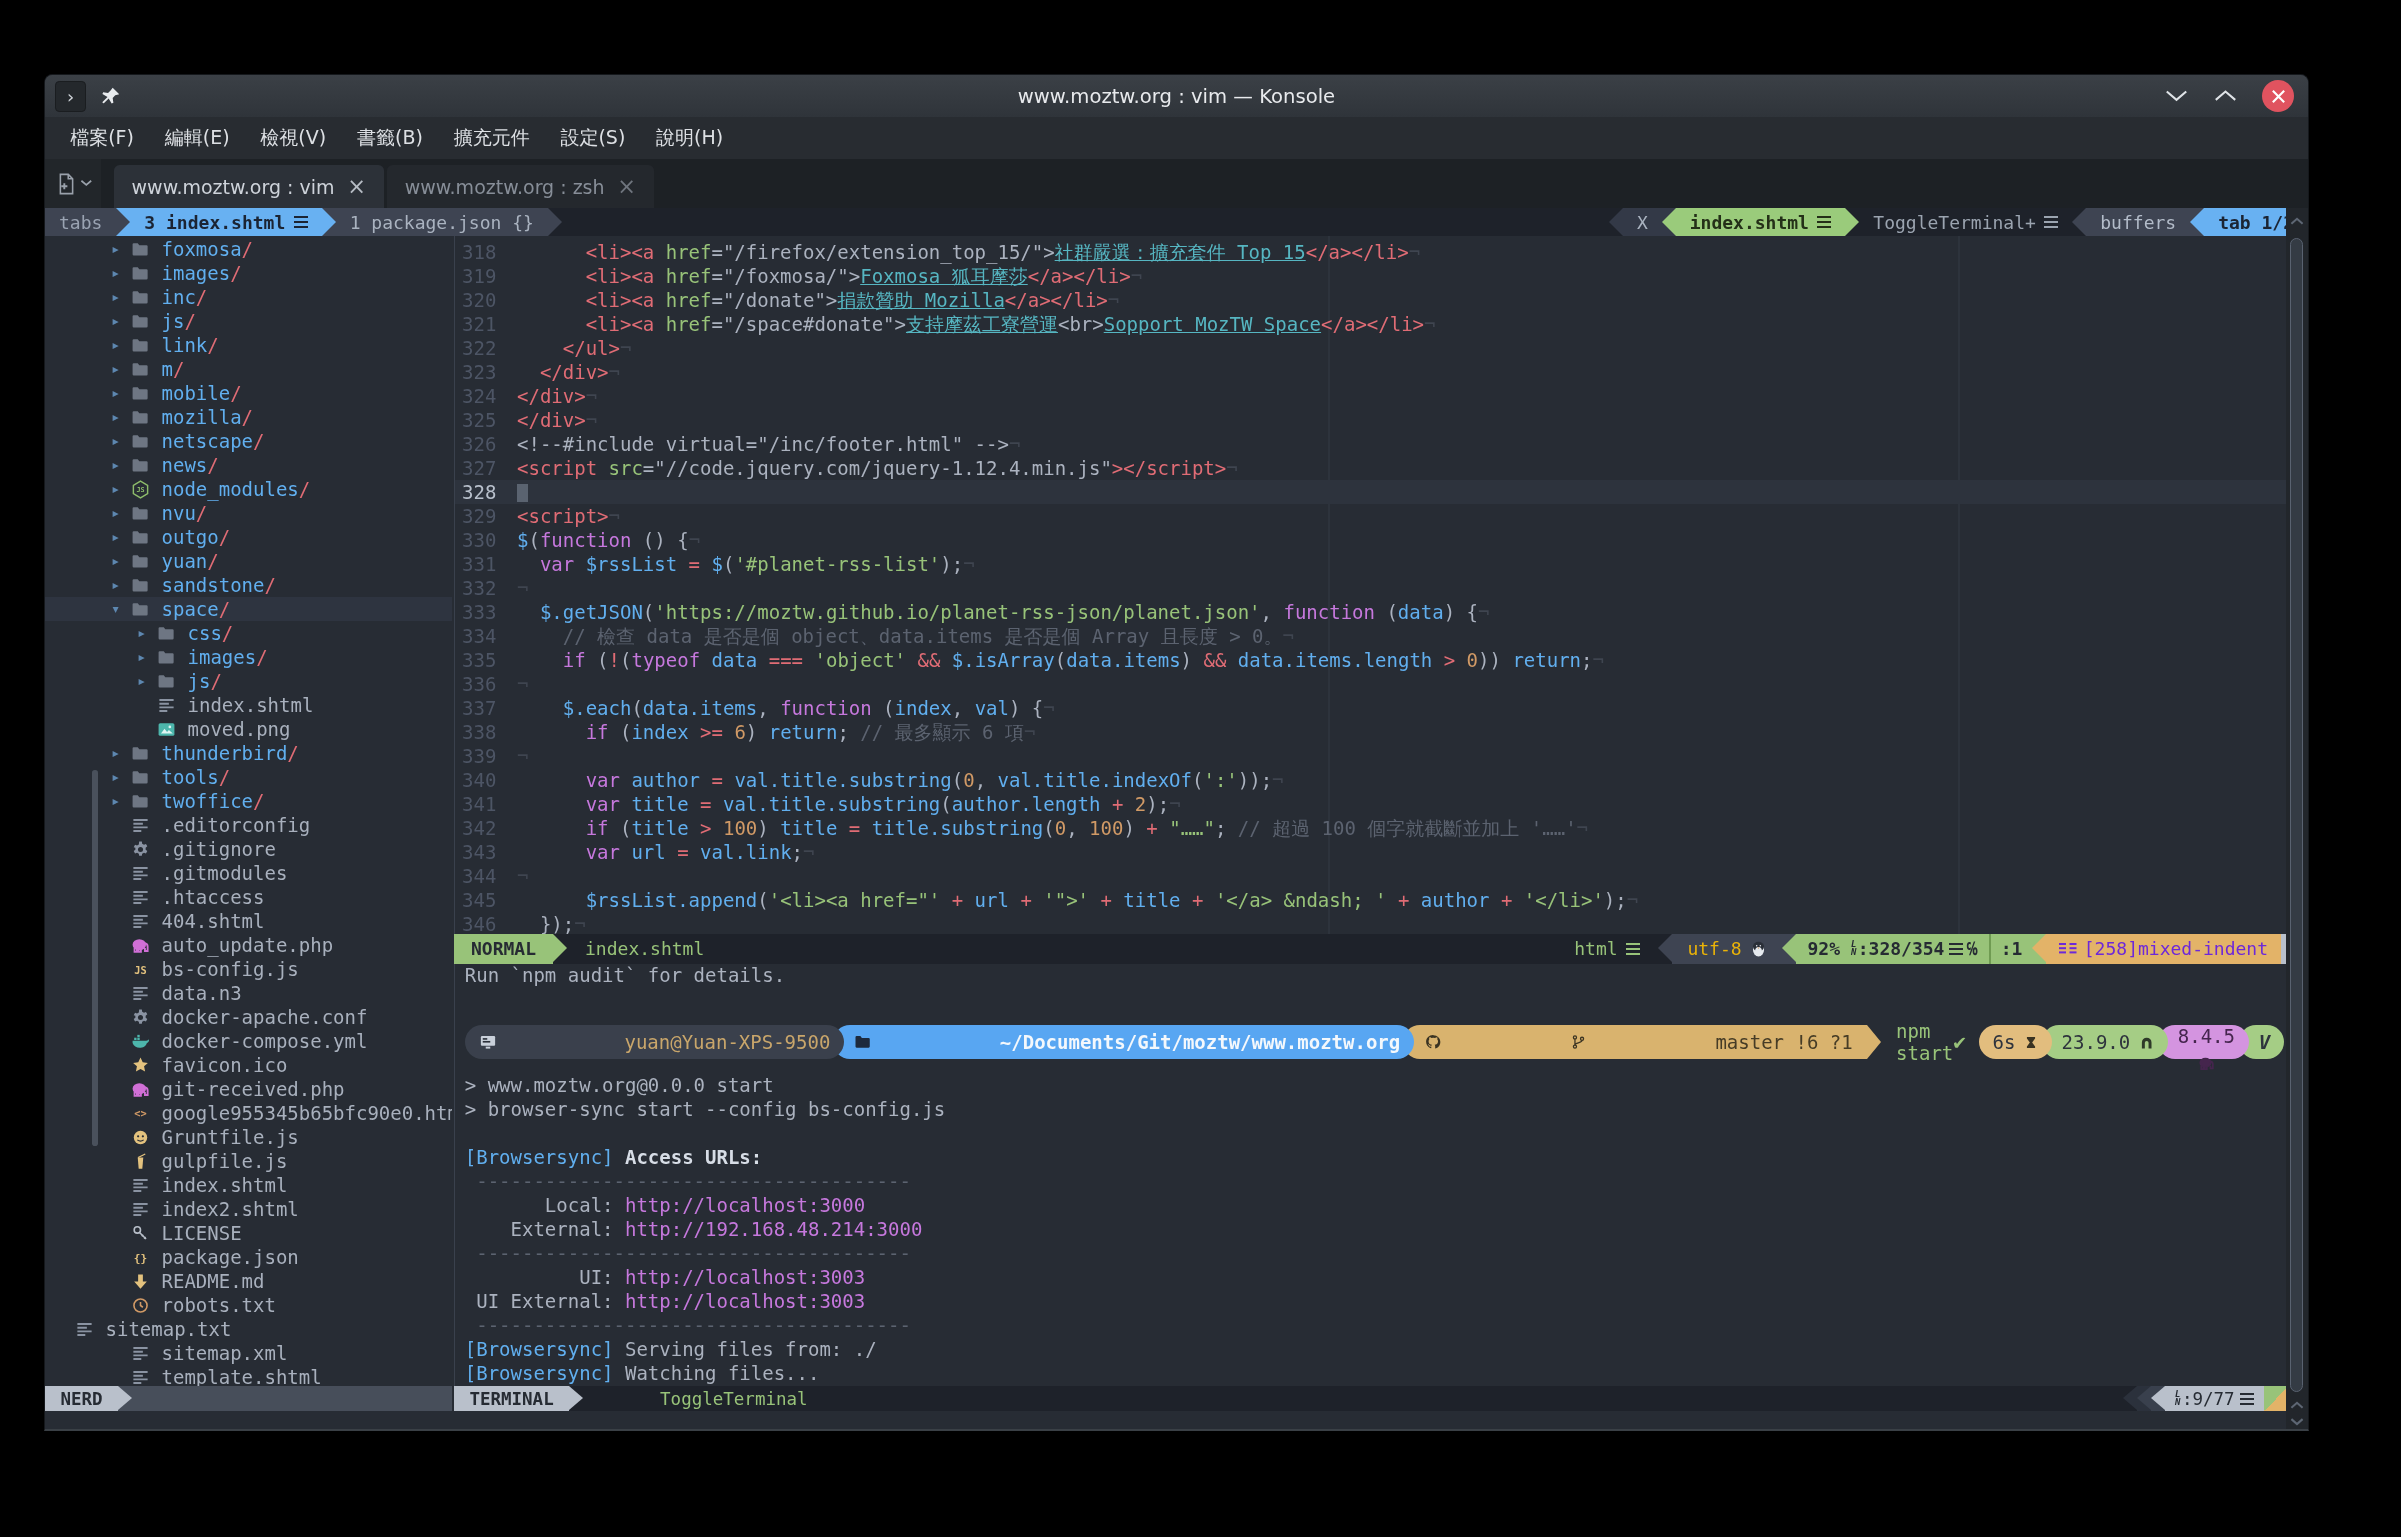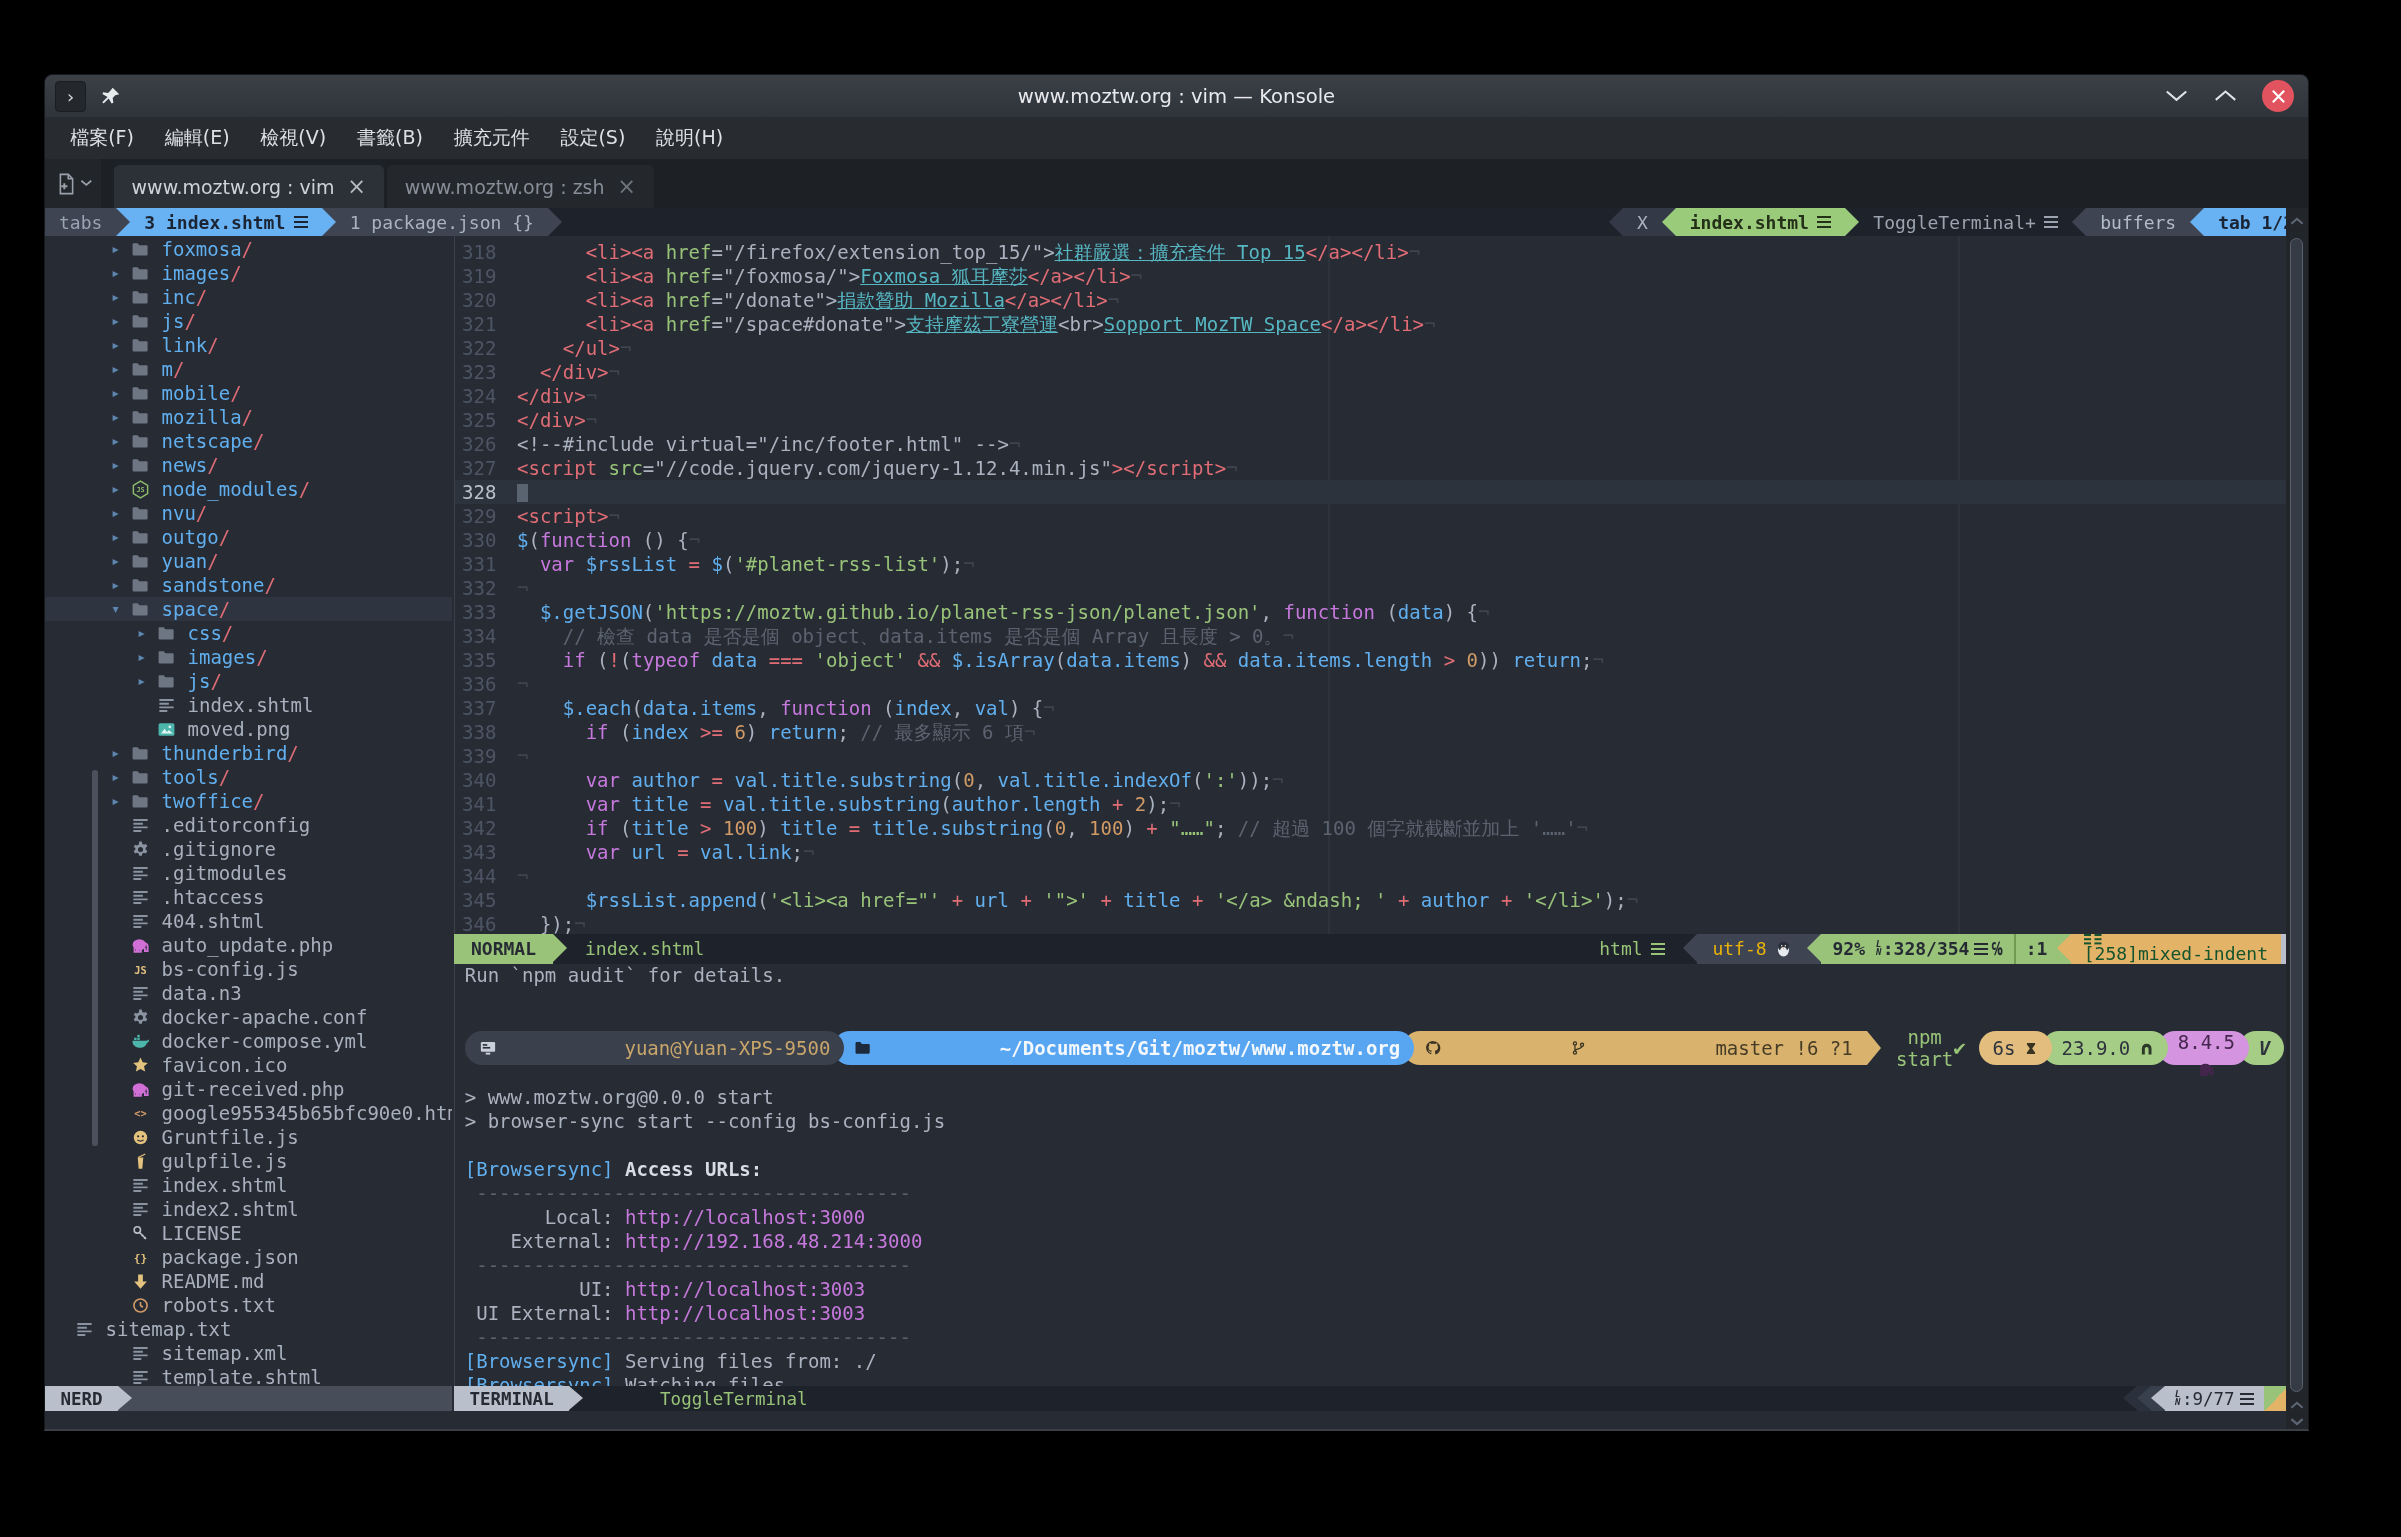--- a/index.html
+++ b/index.html
@@ -84,28 +84,28 @@
   .sline .rsep::after{border-top-width:14.7px;border-bottom-width:14.7px;}
   .sline .lsep::after{border-top-width:14.7px;border-bottom-width:14.7px;}
   .s-mode{background:#98c379;color:#262b33;font-weight:bold;padding:0 17px;display:flex;align-items:center;}
   .s-file{color:#98c379;display:flex;align-items:center;margin-left:18px;}
   .s-right{margin-left:auto;display:flex;align-items:stretch;}
   .s-ft{color:#98c379;display:flex;align-items:center;padding:0 18px;}
   .s-enc{background:#3e4452;color:#eab308;display:flex;align-items:center;padding:0 15.4px;gap:8.4px;}
   .s-pos{background:#98c379;color:#262b33;display:flex;align-items:center;padding:0 11.2px;font-weight:bold;}
   .s-col{background:#98c379;color:#262b33;display:flex;align-items:center;padding:0 9.8px;font-weight:bold;}
   .s-div{width:2.1px;background:#6f9b52;}
-  .s-warn{background:#e3b368;color:#14532d;display:flex;padding:0 12.6px;flex-direction:column;}
+  .s-warn{background:#e3b368;color:#6d28d9;display:flex;align-items:center;padding:0 12.6px;}
   .s-cap{width:8.4px;background:#b9c0cb;}
   .lnic{display:inline-flex;flex-direction:column;justify-content:center;font-size:9px;line-height:7.7px;font-weight:bold;margin-right:1.4px;}
 
   
   .terminal{position:absolute;left:410px;top:727px;width:1833px;height:423px;overflow:hidden;font-family:"DejaVu Sans Mono",monospace;font-size:19px;}
   .tml{white-space:pre;height:24px;line-height:24px;padding-left:9.8px;}
-  .promptline{height:36px;margin:19px 0;display:flex;align-items:center;padding-left:9.8px;text-align:center;}
+  .promptline{height:36px;margin:13px 0;display:flex;align-items:center;padding-left:9.8px;}
   .pill{height:34px;display:flex;align-items:center;border-radius:17px;padding:0 14px;gap:8.4px;white-space:pre;}
   .p-host{background:#3a404c;color:#c9a66b;z-index:3;}
   .p-dir{background:#58a6f2;color:#f4f8fc;font-weight:bold;margin-left:-11.2px;padding-left:21px;z-index:2;}
   .p-git{background:#d9b36e;color:#463c26;margin-left:-11.2px;padding-left:21px;z-index:1;border-radius:17px 0 0 17px;}
   .p-arrow{width:0;height:0;border-top:17px solid transparent;border-bottom:17px solid transparent;border-left:14px solid #d9b36e;}
   .p-cmd{color:#98c379;margin-left:15.4px;}
   .p-right{margin-left:auto;display:flex;align-items:center;padding-right:18px;}
   .p-check{color:#98c379;font-size:21px;margin-right:12.6px;}
   .pill.r{border-radius:17px;}
   .p-dur{background:#e2bd7e;color:#2e333d;z-index:5;}

